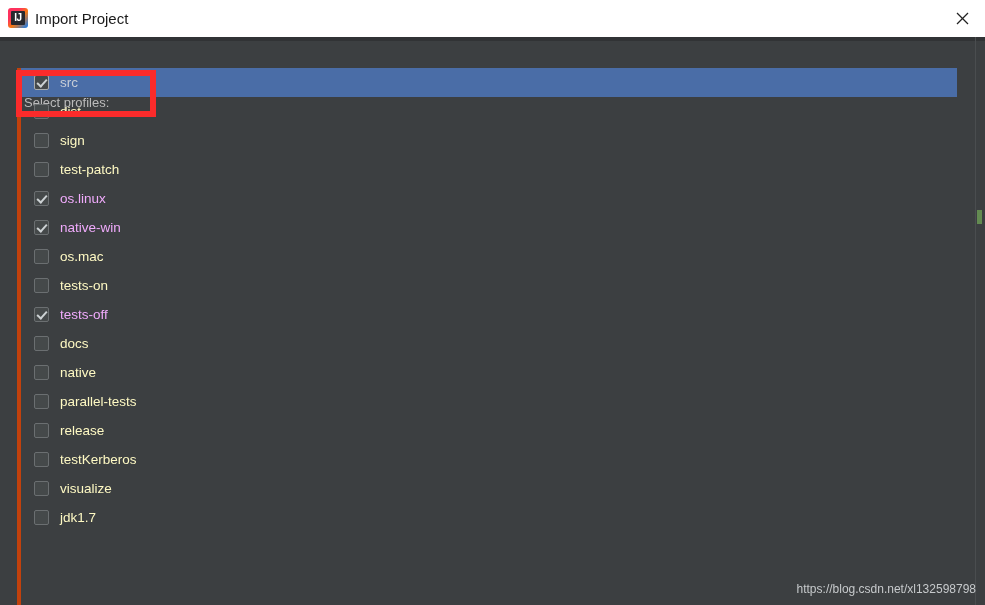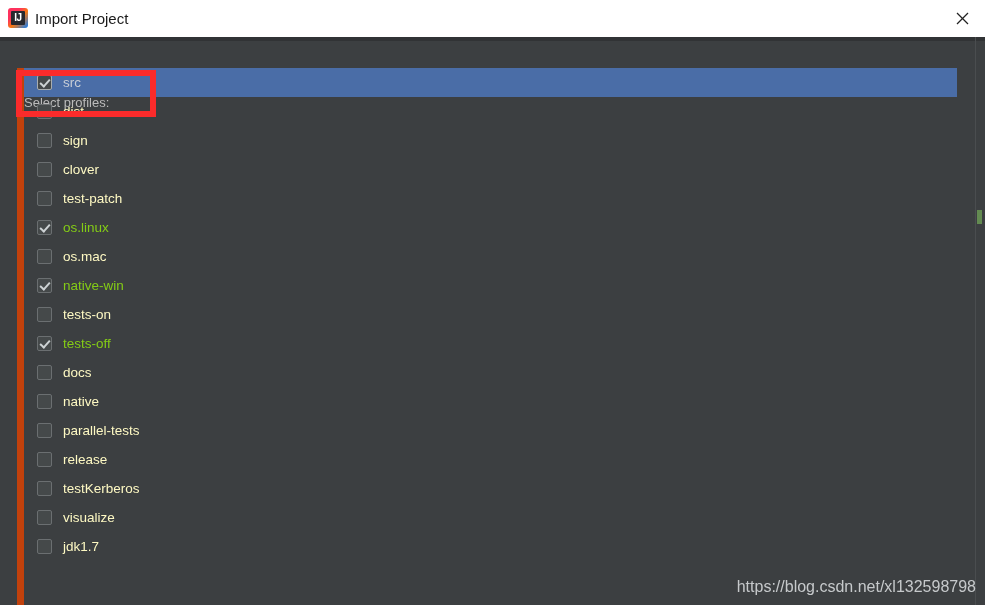--- a/index.html
+++ b/index.html
@@ -55,21 +55,21 @@
   #section-label{
     position:absolute; left:24px; top:58px;
     font-size:13px; color:#bbbbbb;
     white-space:nowrap;
     text-align:center;
   }
 
   
   #profiles-list{
     position:absolute; left:17px; top:31px; width:940px; height:537px;
-    border-left:7px solid #c2410c;
+    border-left:4px solid #c2410c;
     overflow:hidden;
   }
   .list-row{
     position:relative; height:29px; width:940px;
     display:flex; align-items:center;
     padding-left:13px;
   }
   .list-row.selected{ background:#4a6da7; }
 
   .cbox{
@@ -89,21 +89,21 @@
     width:4px; height:8px;
     border:solid #cdd2d4;
     border-width:0 2px 2px 0;
     transform:rotate(42deg);
   }
   .row-label{
     font-size:13.5px;
     color:#fef9c3;
     white-space:nowrap;
   }
-  .row-label.on{ color:#84cc16; }
+  .row-label.on{ color:#f0abfc; }
   .list-row.selected .row-label{ color:#c7cdd6; }
 
   
   #annotation-box{
     position:absolute; left:16px; top:70px; width:140px; height:47px;
     border:6px solid #fb2b2b;
     pointer-events:none;
     z-index:40;
   }
 
@@ -114,21 +114,21 @@
   }
   #scroll-marker{
     position:absolute; left:977px; top:210px; width:5px; height:14px;
     background:#6a9955;
     opacity:.85;
   }
 
   
   #watermark{
     position:absolute; right:9px; bottom:9px;
-    font-size:16px; color:#d2d5d7;
+    font-size:12px; color:#d2d5d7;
     opacity:.92;
     white-space:nowrap;
   }
 </style>
 </head>
 <body>
 
 <div id="titlebar">
   <div id="app-icon">
     <div class="glyph">IJ</div>
@@ -155,37 +155,33 @@
       <div class="list-row">
         <div class="cbox"></div>
         <div class="row-label">dist</div>
       </div>
       <div class="list-row">
         <div class="cbox"></div>
         <div class="row-label">sign</div>
       </div>
       <div class="list-row">
         <div class="cbox"></div>
-        <div class="row-label">clover</div>
-      </div>
-      <div class="list-row">
-        <div class="cbox"></div>
         <div class="row-label">test-patch</div>
       </div>
       <div class="list-row">
         <div class="cbox checked"></div>
         <div class="row-label on">os.linux</div>
       </div>
       <div class="list-row">
+        <div class="cbox checked"></div>
+        <div class="row-label on">native-win</div>
+      </div>
+      <div class="list-row">
         <div class="cbox"></div>
         <div class="row-label">os.mac</div>
-      </div>
-      <div class="list-row">
-        <div class="cbox checked"></div>
-        <div class="row-label on">native-win</div>
       </div>
       <div class="list-row">
         <div class="cbox"></div>
         <div class="row-label">tests-on</div>
       </div>
       <div class="list-row">
         <div class="cbox checked"></div>
         <div class="row-label on">tests-off</div>
       </div>
       <div class="list-row">

